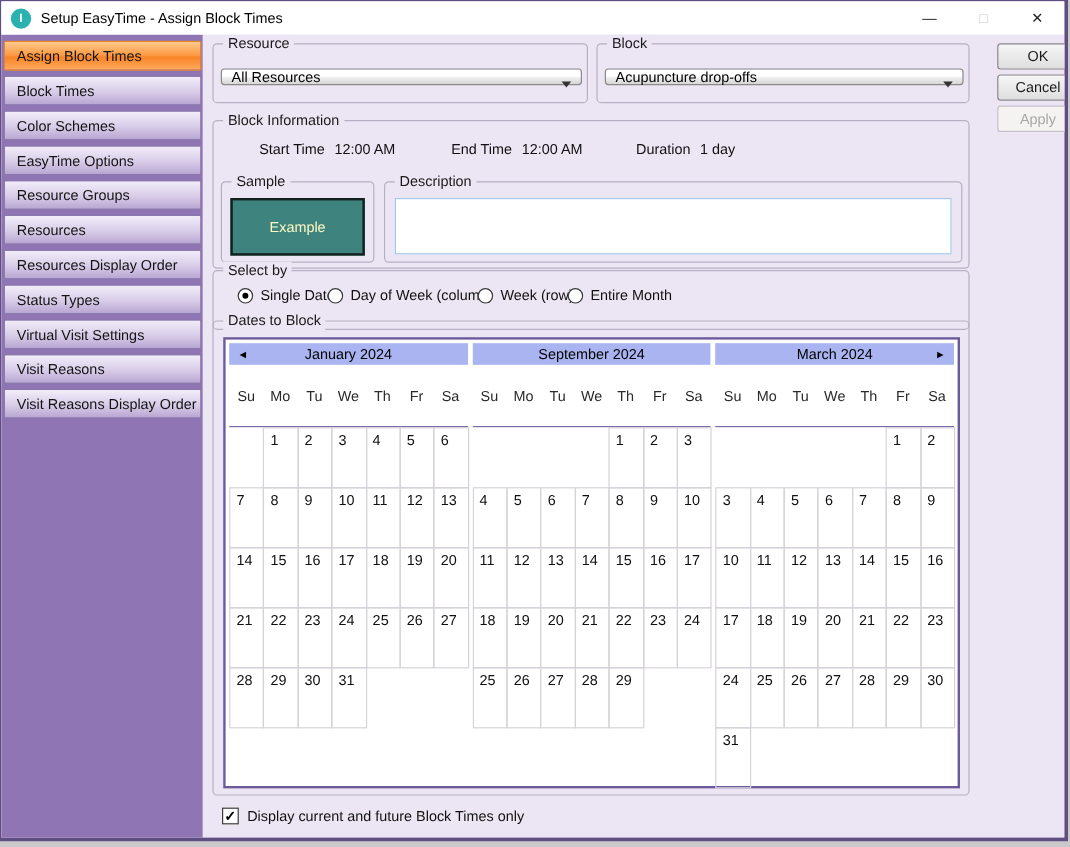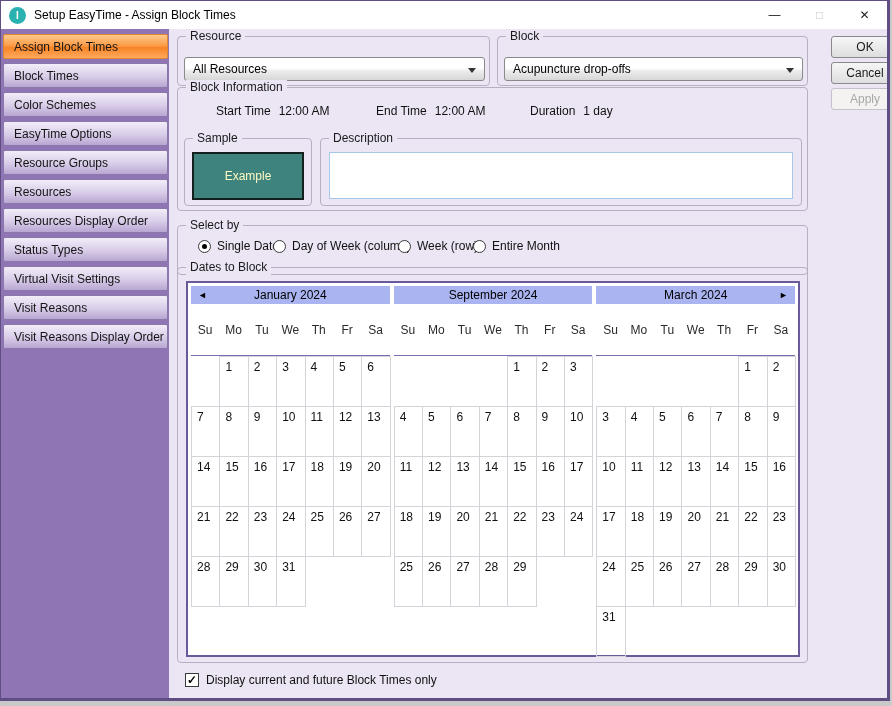--- a/index.html
+++ b/index.html
@@ -31,21 +31,21 @@
   .sb-item.sel { background:linear-gradient(#ffc98c, #fb9a44 48%, #f88425 55%, #ffa95e);
                  border-color:#e2862f; }
 
   
   .main { position:absolute; left:168px; top:28px; right:0; bottom:0; background:#ebe5f4; }
 
   .groupbox { position:absolute; border:1px solid #b6b0c2; border-radius:4px; }
   .gb-label { position:absolute; top:-8px; left:8px; background:#ebe5f4; padding:0 4px;
               line-height:15px; color:#1a1a1a; white-space:nowrap; }
 
-  .combo { position:absolute; height:24px; border:1px solid #8a8a8a; border-radius:3px;
+  .combo { position:absolute; height:14px; border:1px solid #8a8a8a; border-radius:3px;
            background:linear-gradient(#ffffff 45%, #ececec 60%, #d7d7d7);
            display:flex; align-items:center; padding:0 22px 0 8px; color:#000; }
   .combo-arrow { position:absolute; right:8px; top:10px; width:0; height:0;
                  border-left:4px solid transparent; border-right:4px solid transparent;
                  border-top:5px solid #333; }
 
   .btn { position:absolute; left:646px; width:68px; height:22px; border:1px solid #8a8a8a;
          border-radius:3px; background:linear-gradient(#f6f6f6,#dedede);
          display:flex; align-items:center; justify-content:center; color:#1a1a1a;margin-left:16px; }
   .btn.disabled { color:#a8a8a8; background:#f4f3f2; border-color:#c6c2cc; }
@@ -159,21 +159,21 @@
         <div class="combo" style="left:6px; top:20px; width:299px;">
           <span>Acupuncture drop-offs</span>
           <span class="combo-arrow"></span>
         </div>
       </div>
 
       <div class="btn" style="top:7px;">OK</div>
       <div class="btn" style="top:33px;">Cancel</div>
       <div class="btn disabled" style="top:59px;">Apply</div>
 
-      <div class="groupbox" style="left:8px; top:58px; width:631px; height:124px;">
+      <div class="groupbox" style="left:8px; top:71px; width:631px; height:124px;">
         <span class="gb-label">Block Information</span>
 
         <div class="time-pair" style="left:38px;">
           <b>Start Time</b><span>12:00 AM</span>
         </div>
         <div class="time-pair" style="left:198px;">
           <b>End Time</b><span>12:00 AM</span>
         </div>
         <div class="time-pair" style="left:352px;">
           <b>Duration</b><span>1 day</span>

